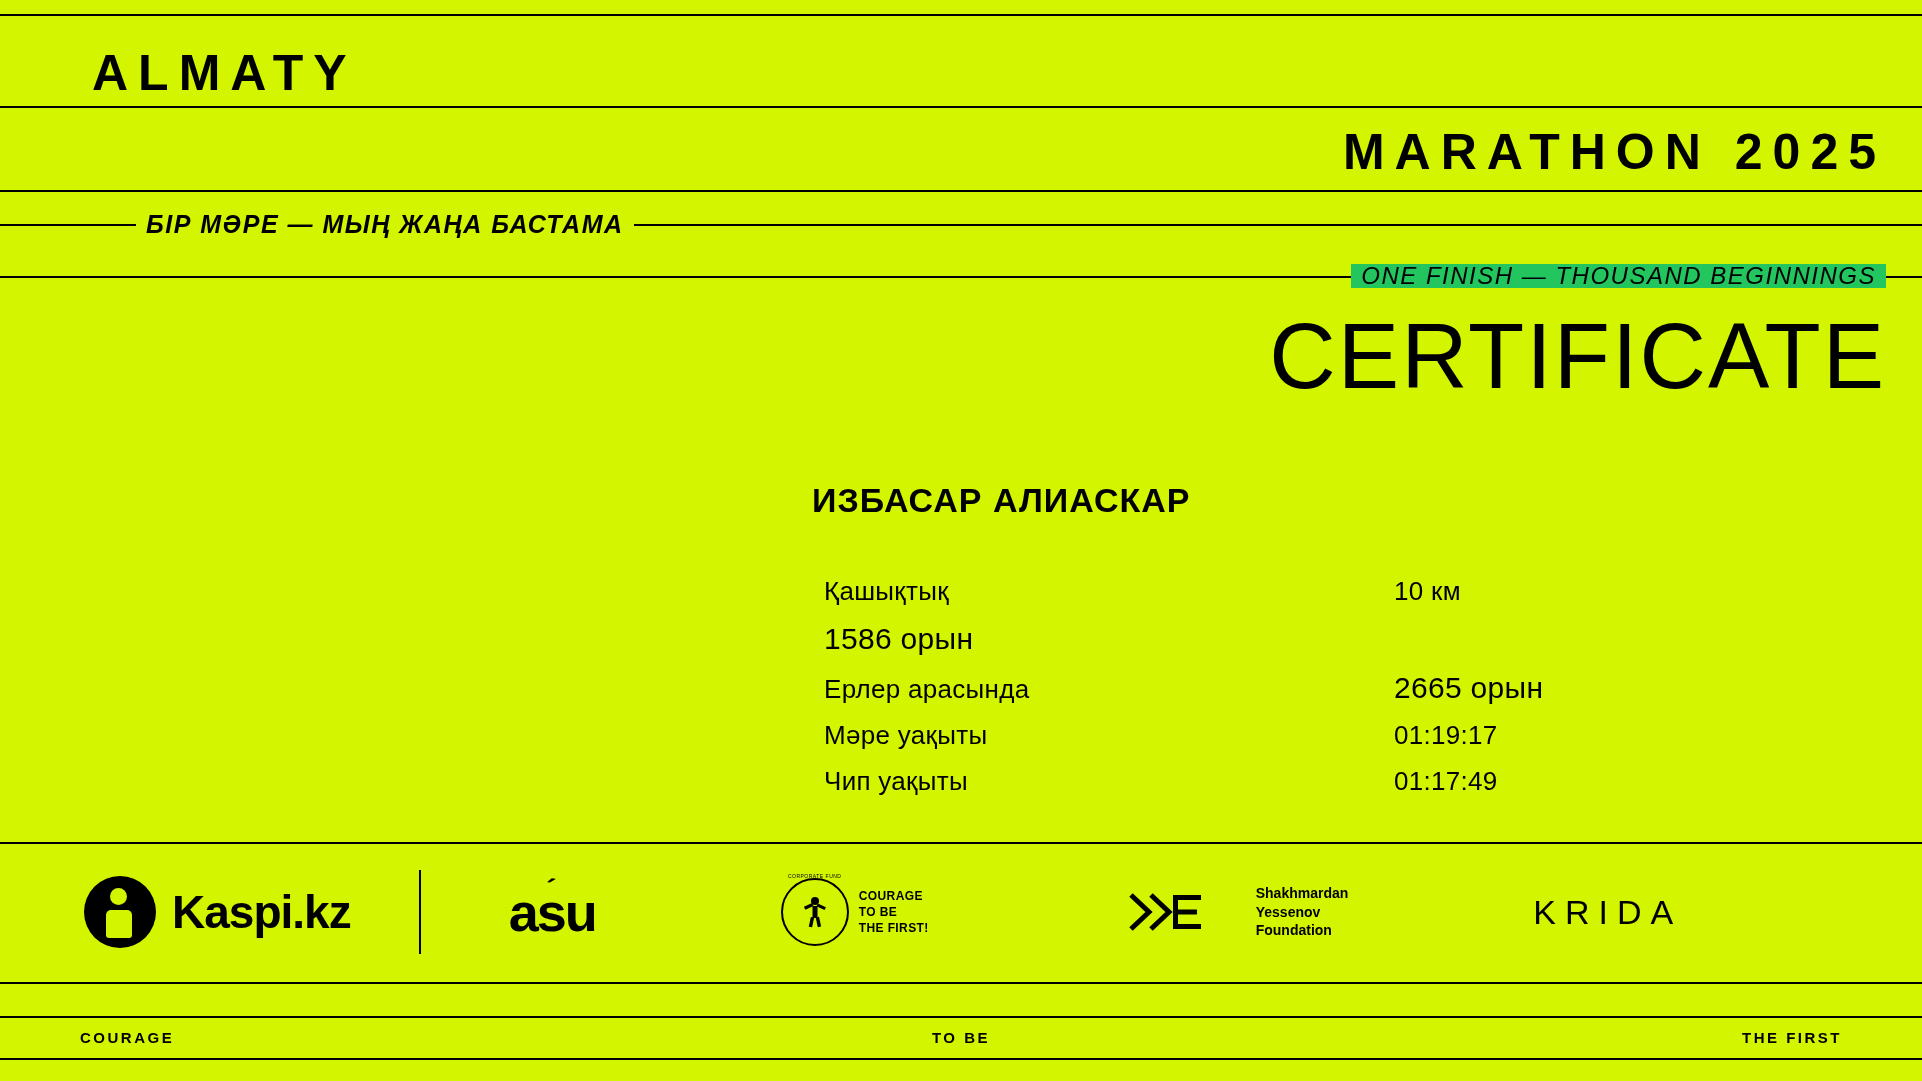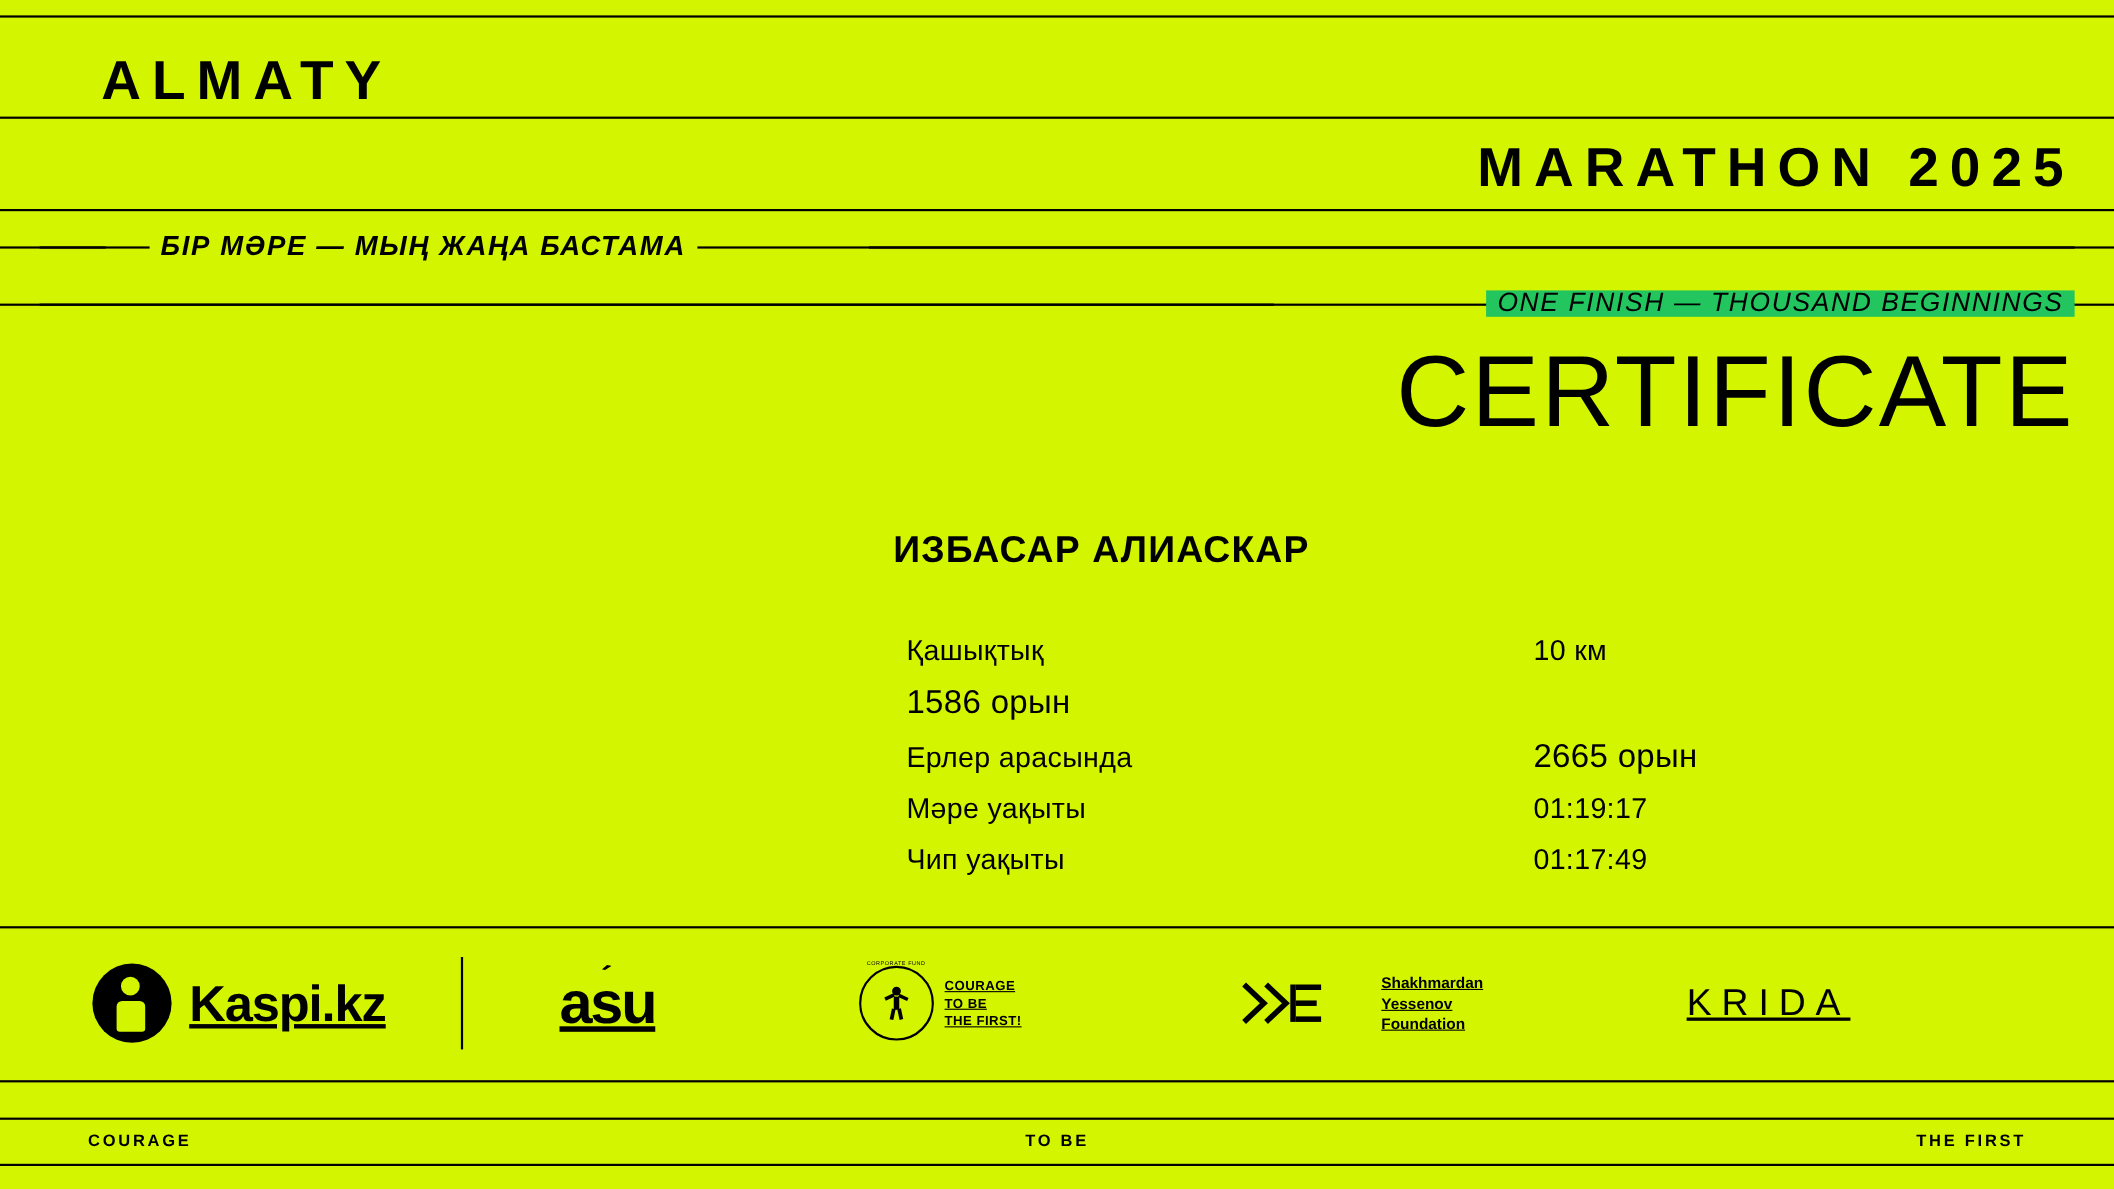--- a/index.html
+++ b/index.html
@@ -140,21 +140,20 @@
     top: 842px;
     width: 1922px;
     height: 140px;
     display: flex;
     align-items: center;
   }
   .sponsor {
     display: flex;
     align-items: center;
     justify-content: center;
-    text-decoration: underline;
   }
   .sp-kaspi { margin-left: 84px; }
   .kaspi-mark {
     width: 72px; height: 72px;
     border-radius: 50%;
     background: #000;
     position: relative;
     margin-right: 16px;
   }
   .kaspi-mark::before {

